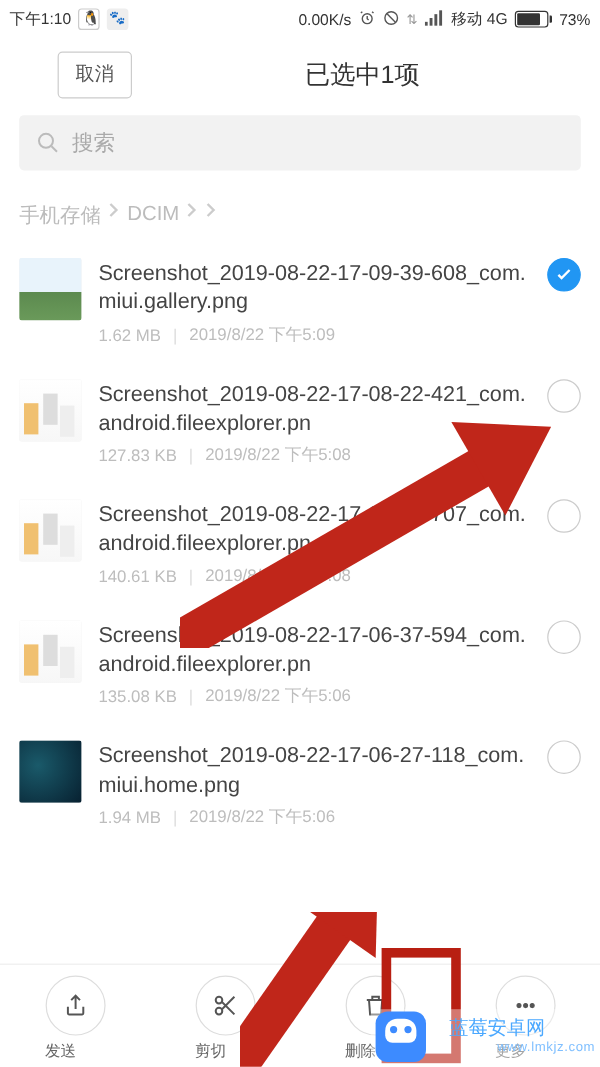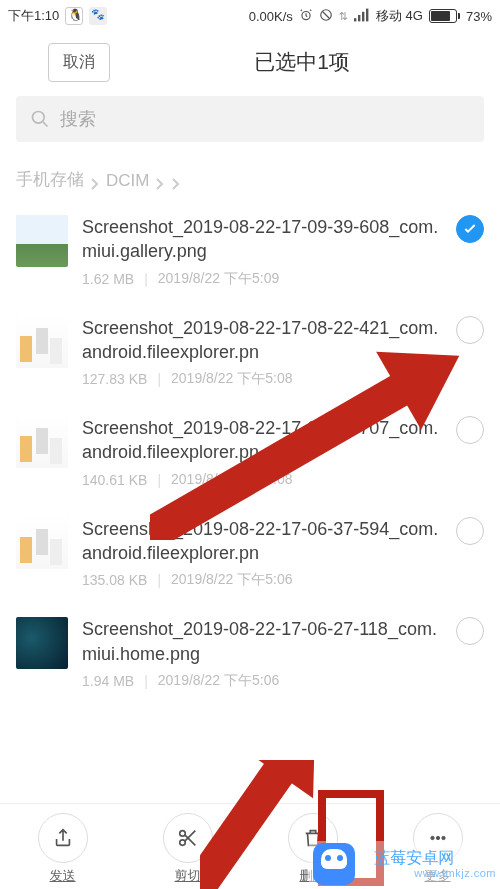--- a/index.html
+++ b/index.html
@@ -72,21 +72,21 @@
       gap:10px;
       color:#aaa;
       font-size:18px;
     }
     .search svg { stroke:#bbb; }
 
     
     .crumbs {
       padding: 12px 16px 10px;
       display:flex;
-      align-items:flex-end;
+      align-items:flex-start;
       gap:6px;
       font-size:17px;
       color:#bcbcbc;
     }
     .crumbs span.seg { color:#bcbcbc; }
     .crumbs svg { stroke:#ccc; }
 
     
     .list { }
     .row {
@@ -157,22 +157,22 @@
       left:0; right:0; bottom:0;
       height: 86px;
       background:#fff;
       border-top:1px solid #eee;
       display:flex;
       justify-content:space-around;
       align-items:center;
       padding-top:4px;
     }
     .action {
-      display:flex; flex-direction:column; align-items:center; gap:4px;
-      font-size:13px; color:#666;text-decoration:underline;
+      display:flex; flex-direction:column; align-items:flex-start; gap:4px;
+      font-size:13px; color:#666;
     }
     .action .circ {
       width:50px; height:50px; border-radius:50%;
       border:1px solid #ddd;
       display:flex; align-items:center; justify-content:center;
     }
     .action svg { stroke:#555; fill:none; }
 
     
     .arrow {

